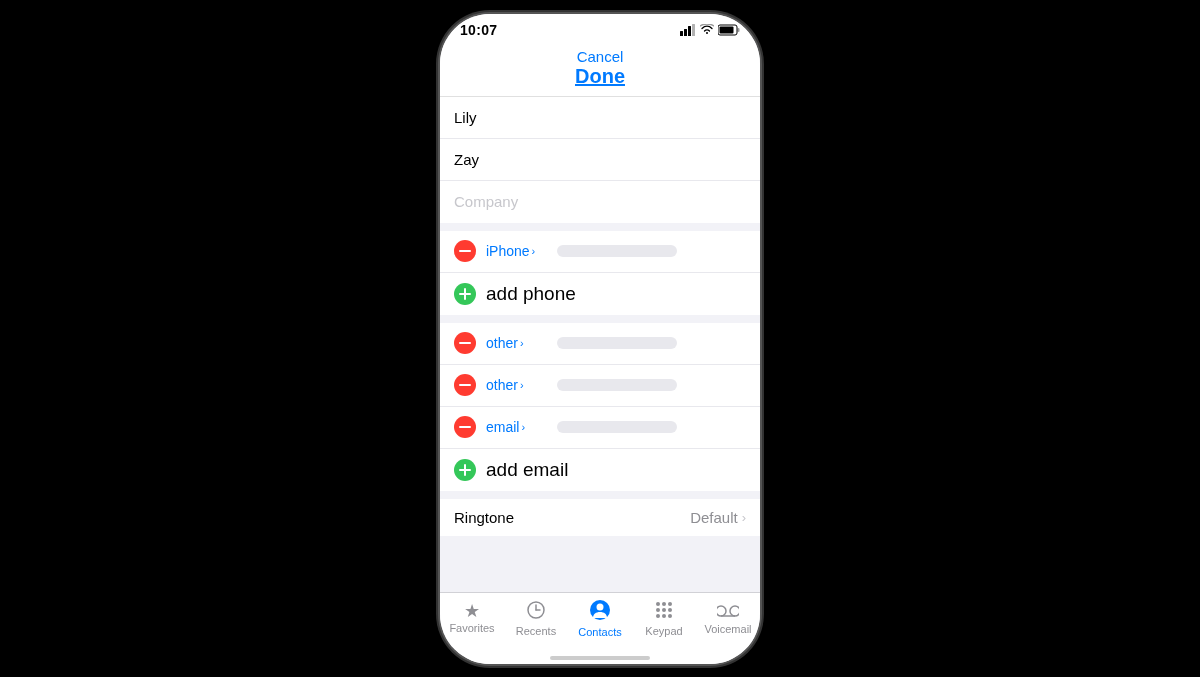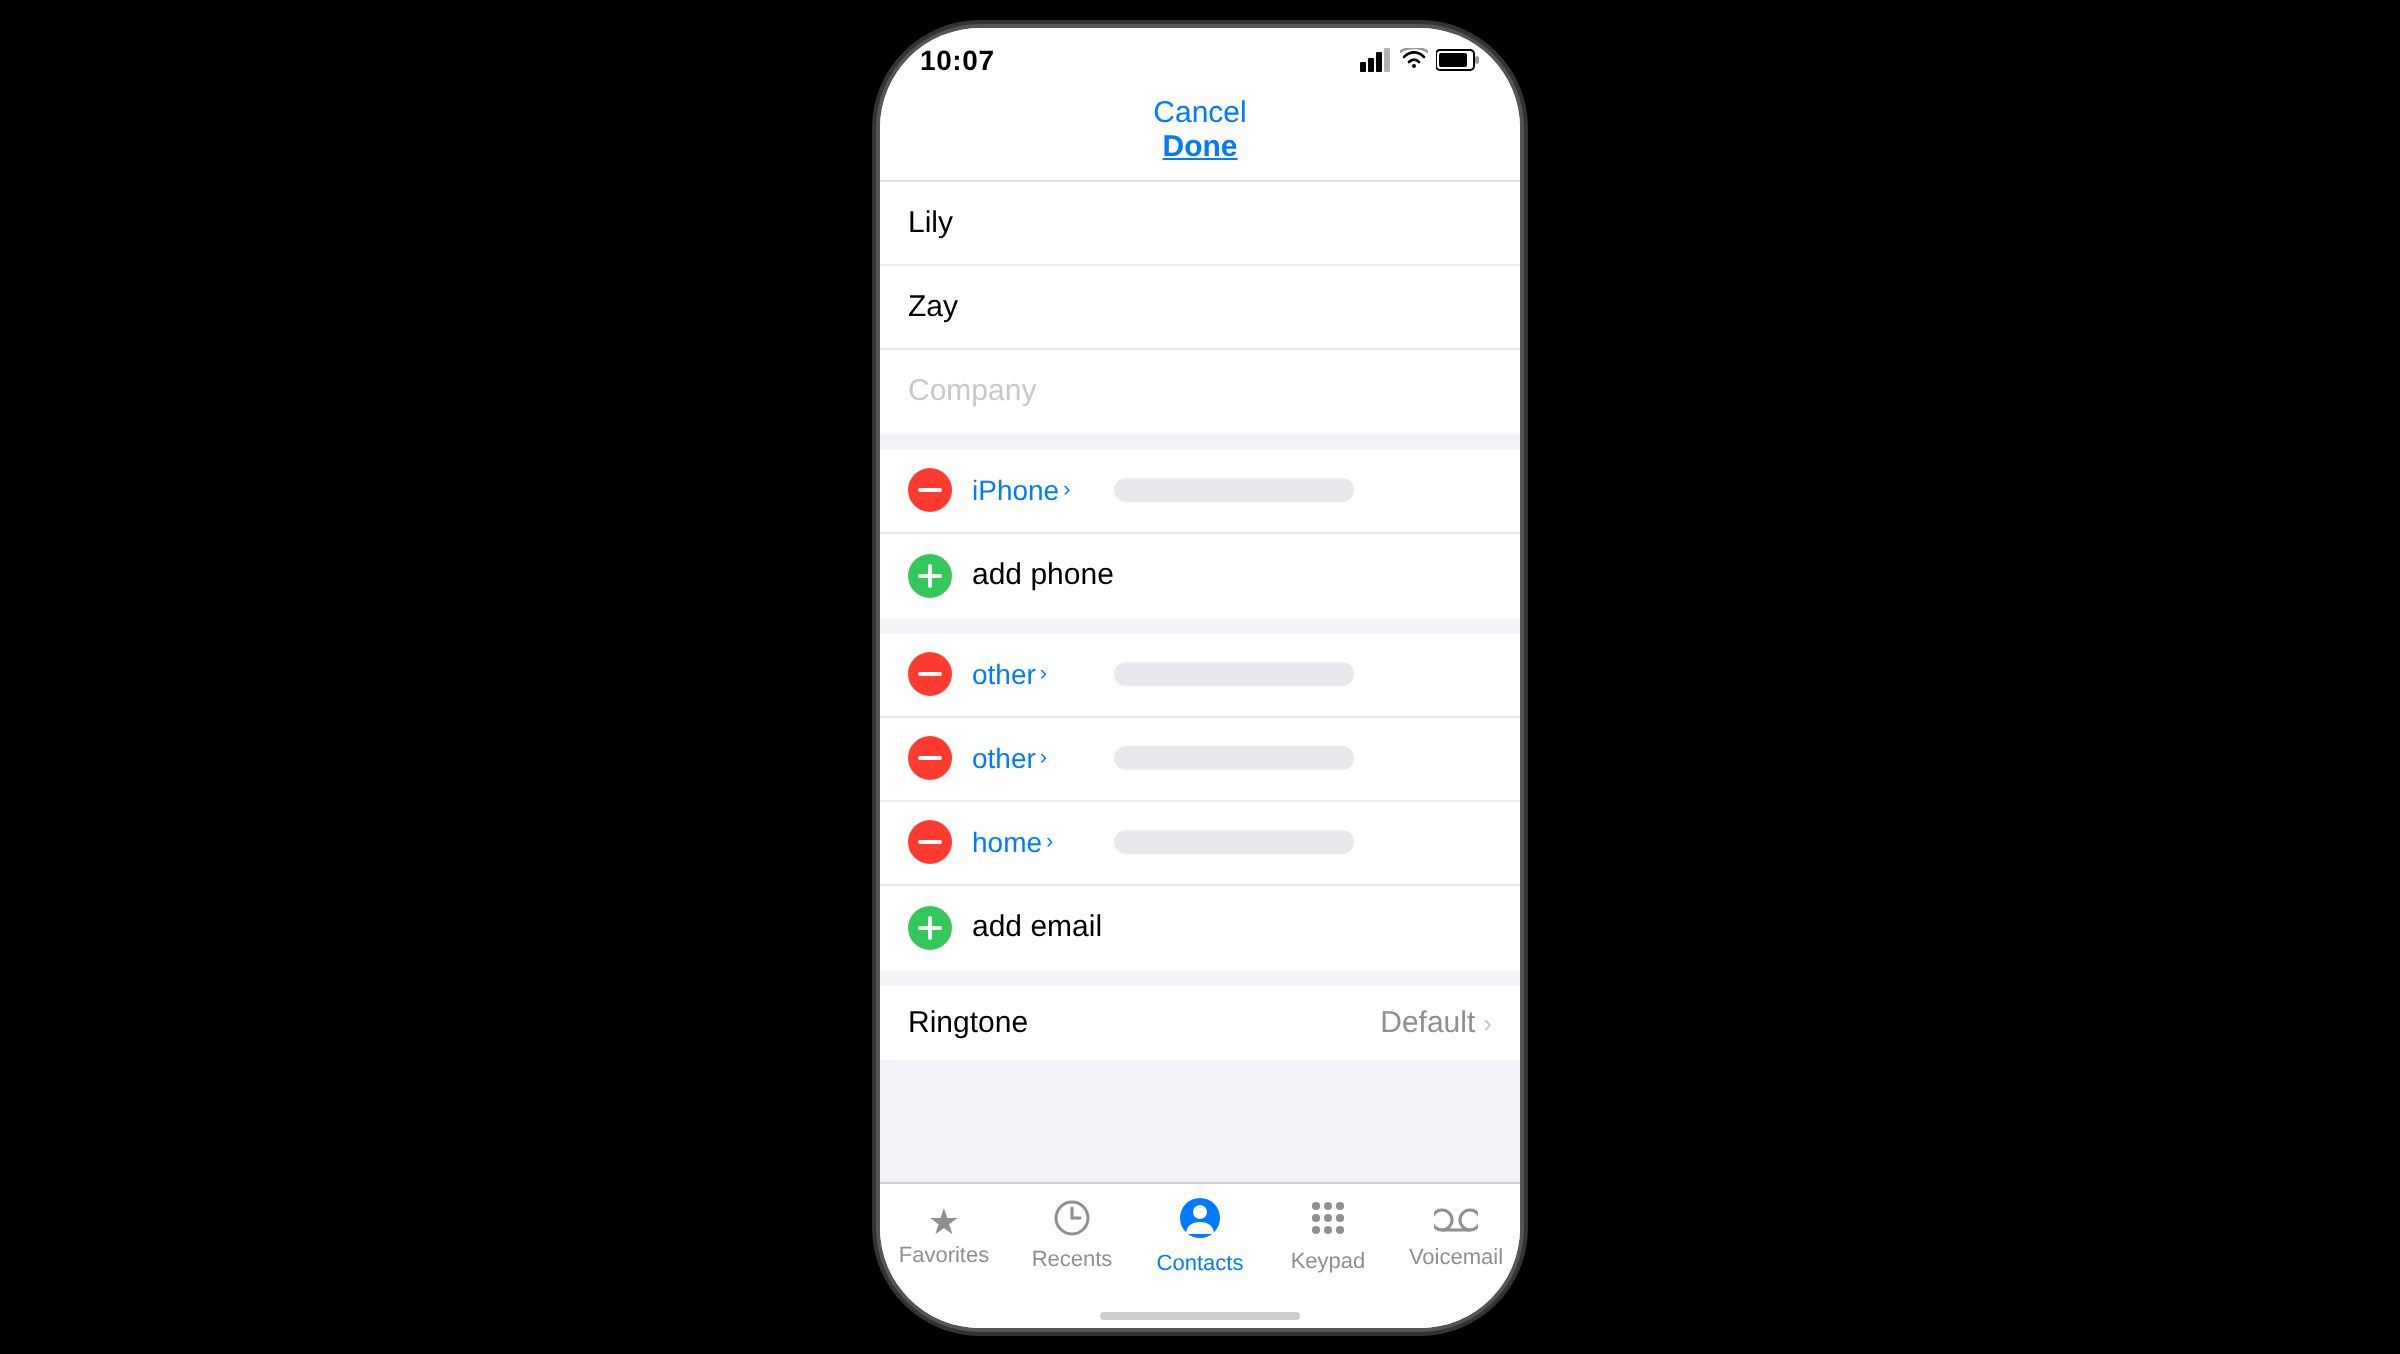--- a/index.html
+++ b/index.html
@@ -64,21 +64,21 @@
     }
 
     .nav-cancel {
       color: #007aff;
       font-size: 15px;
       cursor: pointer;
     }
 
     .nav-done {
       color: #007aff;
-      font-size: 15px;
+      font-size: 20px;
       font-weight: 600;
       cursor: pointer;
       text-decoration: underline;
     }
 
     
     .content {
       flex: 1;
       overflow-y: auto;
       background: #f2f2f7;
@@ -212,21 +212,21 @@
     .field-placeholder-bar {
       flex: 1;
       height: 12px;
       background: #e8e8ed;
       border-radius: 6px;
       margin-left: 6px;
       max-width: 120px;
     }
 
     .add-label {
-      font-size: 15px;
+      font-size: 19px;
       color: #000;
     }
 
     
     .ringtone-row {
       display: flex;
       align-items: center;
       justify-content: space-between;
       padding: 10px 14px;
       background: #fff;
@@ -391,21 +391,21 @@
         <button class="remove-btn"></button>
         <span class="label-link">
           <span>other</span>
           <span class="chevron"> ›</span>
         </span>
         <div class="field-placeholder-bar"></div>
       </div>
       <div class="contact-row">
         <button class="remove-btn"></button>
         <span class="label-link">
-          <span>home</span>
+          <span>email</span>
           <span class="chevron"> ›</span>
         </span>
         <div class="field-placeholder-bar"></div>
       </div>
       <div class="contact-row">
         <button class="add-btn"></button>
         <span class="add-label">add email</span>
       </div>
     </div>
 

